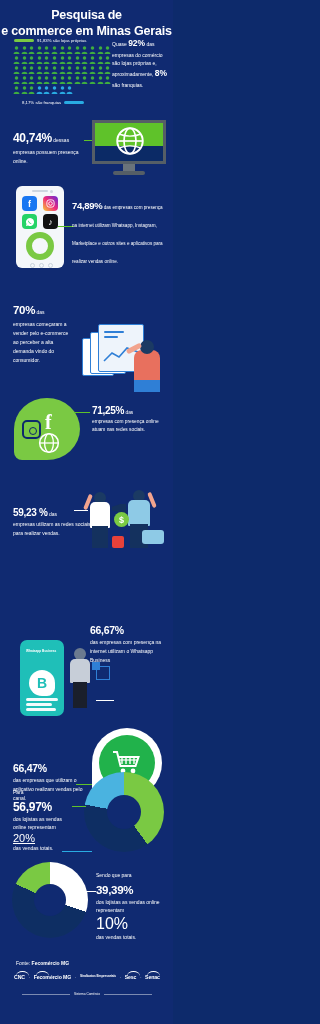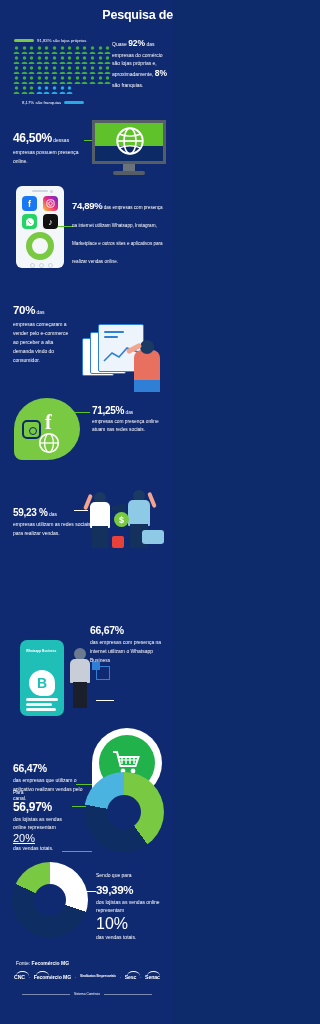--- a/index.html
+++ b/index.html
@@ -14,21 +14,21 @@
     width:173px;
     height:1024px;
     background:#102a71;
     overflow:hidden;
   }
 
   
   .title{
     position:absolute;
     top:8px; left:0; width:173px;
-    text-align:right;
+    text-align:center;
     font-size:12.5px;
     font-weight:bold;
     line-height:1.25;
     letter-spacing:-0.2px;
     color:#ffffff;
   }
   .title .l1{display:block;}
   .title .l2{display:block;}
 
   
@@ -245,20 +245,21 @@
   .sysline .ln{flex:1;height:1px;background:rgba(255,255,255,.45);}
   .sysline .tx{font-size:3.2px;color:#ffffff;white-space:nowrap;}
 </style>
 </head>
 <body>
 
 <div class="page">
 
   <div class="title">
     <span class="l1">Pesquisa de</span>
+    <span class="l2">e commerce em Minas Gerais</span>
   </div>
 
   <div class="sec1">
     <div class="legend-top">
       <span class="legend-bar-green"></span>
       <span class="legend-txt">91,83% são lojas próprias</span>
     </div>
     <div class="picto" id="picto">
         <span class="pp"><svg width="7" height="8" viewBox="0 0 10 12">
             <circle cx="5" cy="3" r="2.6" fill="currentColor"></circle>
@@ -505,21 +506,21 @@
       <span class="legend-txt">8,17% são franquias</span>
       <span class="legend-bar-blue"></span>
     </div>
   </div>
 
   <div class="sec1txt">
     <span>Quase </span><b>92%</b><span> das empresas do comércio são lojas próprias e, aproximadamente, </span><b>8%</b><span> são franquias.</span>
   </div>
 
   <div class="stat s2">
-    <span class="big">46,50%</span><span class="small"> dessas</span>
+    <span class="big">40,74%</span><span class="small"> dessas</span>
     <div class="body">empresas possuem presença online.</div>
   </div>
   <div class="connector" style="top:140px;left:84px;width:12px;"></div>
 
   <div class="monitor">
     <div class="mon-screen">
       <div class="mon-green"></div>
       <svg class="globe" viewBox="0 0 40 40">
         <circle cx="20" cy="20" r="17" fill="none" stroke="#ffffff" stroke-width="2.6"></circle>
         <ellipse cx="20" cy="20" rx="8" ry="17" fill="none" stroke="#ffffff" stroke-width="2.2"></ellipse>

